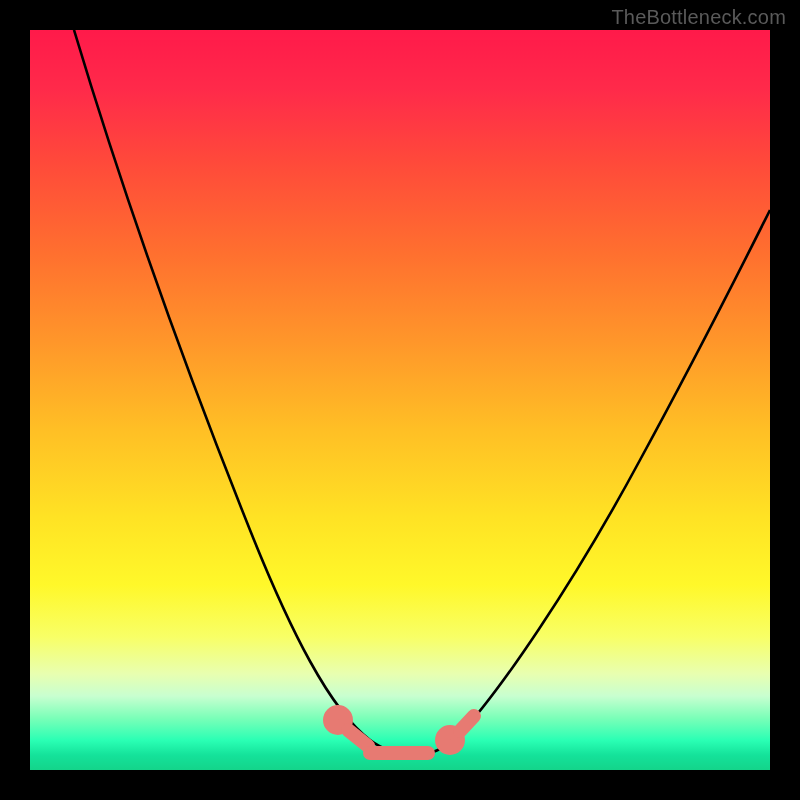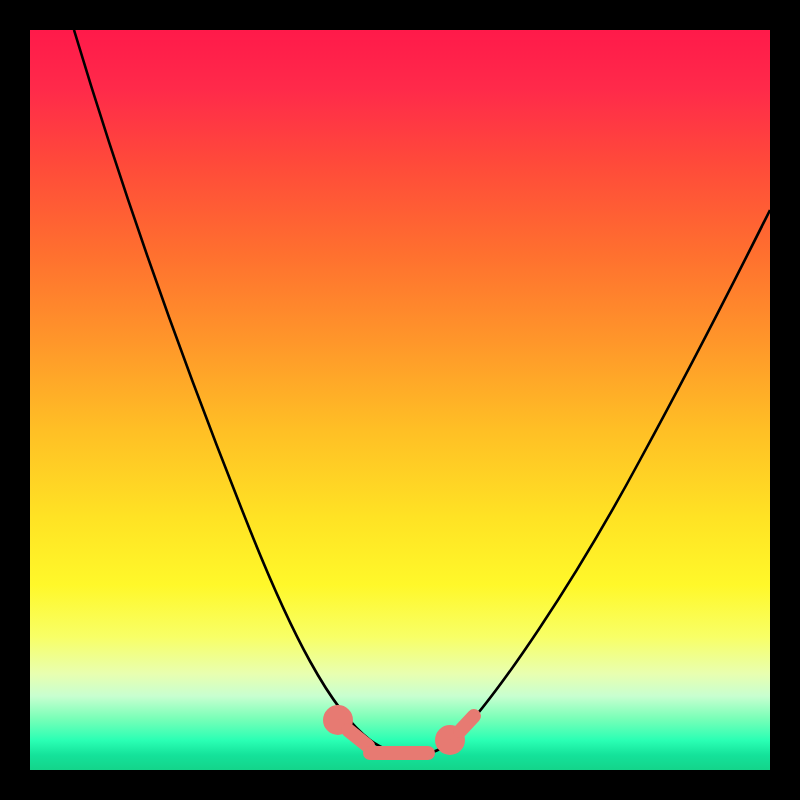--- a/index.html
+++ b/index.html
@@ -89,13 +89,14 @@
       <g stroke="#e77a72" stroke-width="14" stroke-linecap="round" fill="#e77a72">
         <circle cx="308" cy="690" r="8"></circle>
         <line x1="318" y1="700" x2="338" y2="716"></line>
         <line x1="340" y1="723" x2="398" y2="723"></line>
         <circle cx="420" cy="710" r="8"></circle>
         <line x1="430" y1="701" x2="444" y2="686"></line>
       </g>
     </svg>
   </div>
 
+  <div class="watermark">TheBottleneck.com</div>
 </div>
 
 </body></html>

